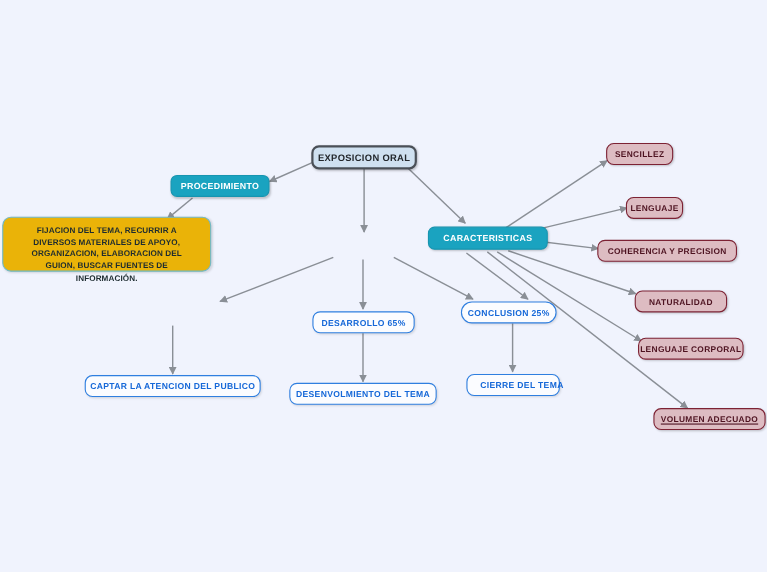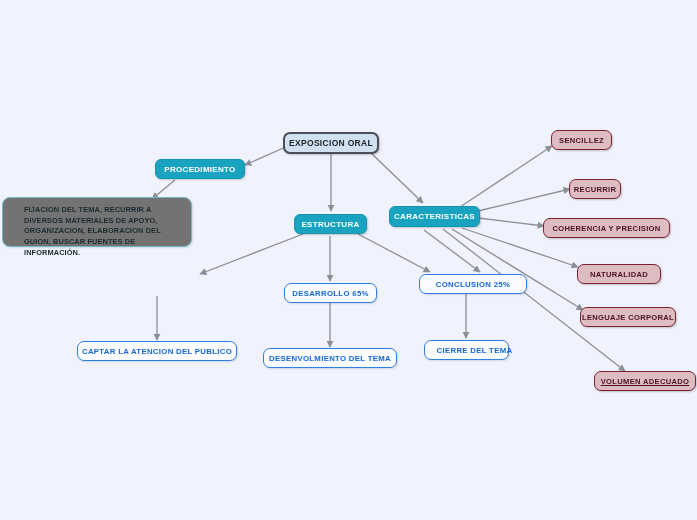--- a/index.html
+++ b/index.html
@@ -55,27 +55,27 @@
     background: #1aa3c0;
     border: 1px solid #1795b0;
     border-radius: 6px;
     color: #ffffff;
     font-size: 8px;
     box-shadow: 1px 1px 2px rgba(0,0,0,0.2);
   }
 
   
   .node.cyanbox {
-    background: #737373;
+    background: #eab308;
     border: 1px solid #6fb9c7;
     border-radius: 8px;
     color: #1d2b30;
     font-size: 7.4px;
     line-height: 1.45;
-    text-align: left;
+    text-align: center;
     justify-content: flex-start;
     align-items: flex-start;
     padding: 7px 21px;
     white-space: normal;
     letter-spacing: 0.1px;
     box-shadow: 1px 1px 2px rgba(0,0,0,0.12);
   }
 
   
   .node.blueline {
@@ -152,55 +152,52 @@
   </div>
 
   <div class="node root" style="left:283px; top:132px; width:96px; height:22px;">
     <span>EXPOSICION ORAL</span>
   </div>
 
   <div class="node cyanbox" style="left:2px; top:197px; width:190px; height:50px;">
     <span>FIJACION DEL TEMA, RECURRIR A DIVERSOS MATERIALES DE APOYO, ORGANIZACION, ELABORACION DEL GUION, BUSCAR FUENTES DE INFORMACIÓN.</span>
   </div>
 
-  <div class="node teal" style="left:294px; top:214px; width:73px; height:20px;">
-    <span>ESTRUCTURA</span>
-  </div>
 
 
   <div class="node blueline" style="left:77px; top:341px; width:160px; height:20px;">
     <span>CAPTAR LA ATENCION DEL PUBLICO</span>
   </div>
 
   <div class="node blueline" style="left:284px; top:283px; width:93px; height:20px;">
     <span>DESARROLLO 65%</span>
   </div>
 
   <div class="node blueline" style="left:263px; top:348px; width:134px; height:20px;">
     <span>DESENVOLMIENTO DEL TEMA</span>
   </div>
 
-  <div class="node blueline" style="left:419px; top:274px; width:108px; height:20px;">
+  <div class="node blueline" style="left:419px; top:274px; width:87px; height:20px;border-radius:10px;">
     <span>CONCLUSION 25%</span>
   </div>
 
   <div class="node blueline" style="left:424px; top:340px; width:85px; height:20px;padding-left:16px;">
     <span>CIERRE DEL TEMA</span>
   </div>
 
-  <div class="node teal" style="left:389px; top:206px; width:91px; height:21px;">
+  <div class="node teal" style="left:389px; top:206px; width:109px; height:21px;">
     <span>CARACTERISTICAS</span>
   </div>
 
   <div class="node mauve" style="left:551px; top:130px; width:61px; height:20px;">
     <span>SENCILLEZ</span>
   </div>
 
   <div class="node mauve" style="left:569px; top:179px; width:52px; height:20px;">
-    <span>RECURRIR</span>
+    <span>LENGUAJE</span>
   </div>
 
   <div class="node mauve" style="left:543px; top:218px; width:127px; height:20px;">
     <span>COHERENCIA Y PRECISION</span>
   </div>
 
   <div class="node mauve" style="left:577px; top:264px; width:84px; height:20px;">
     <span>NATURALIDAD</span>
   </div>
 

